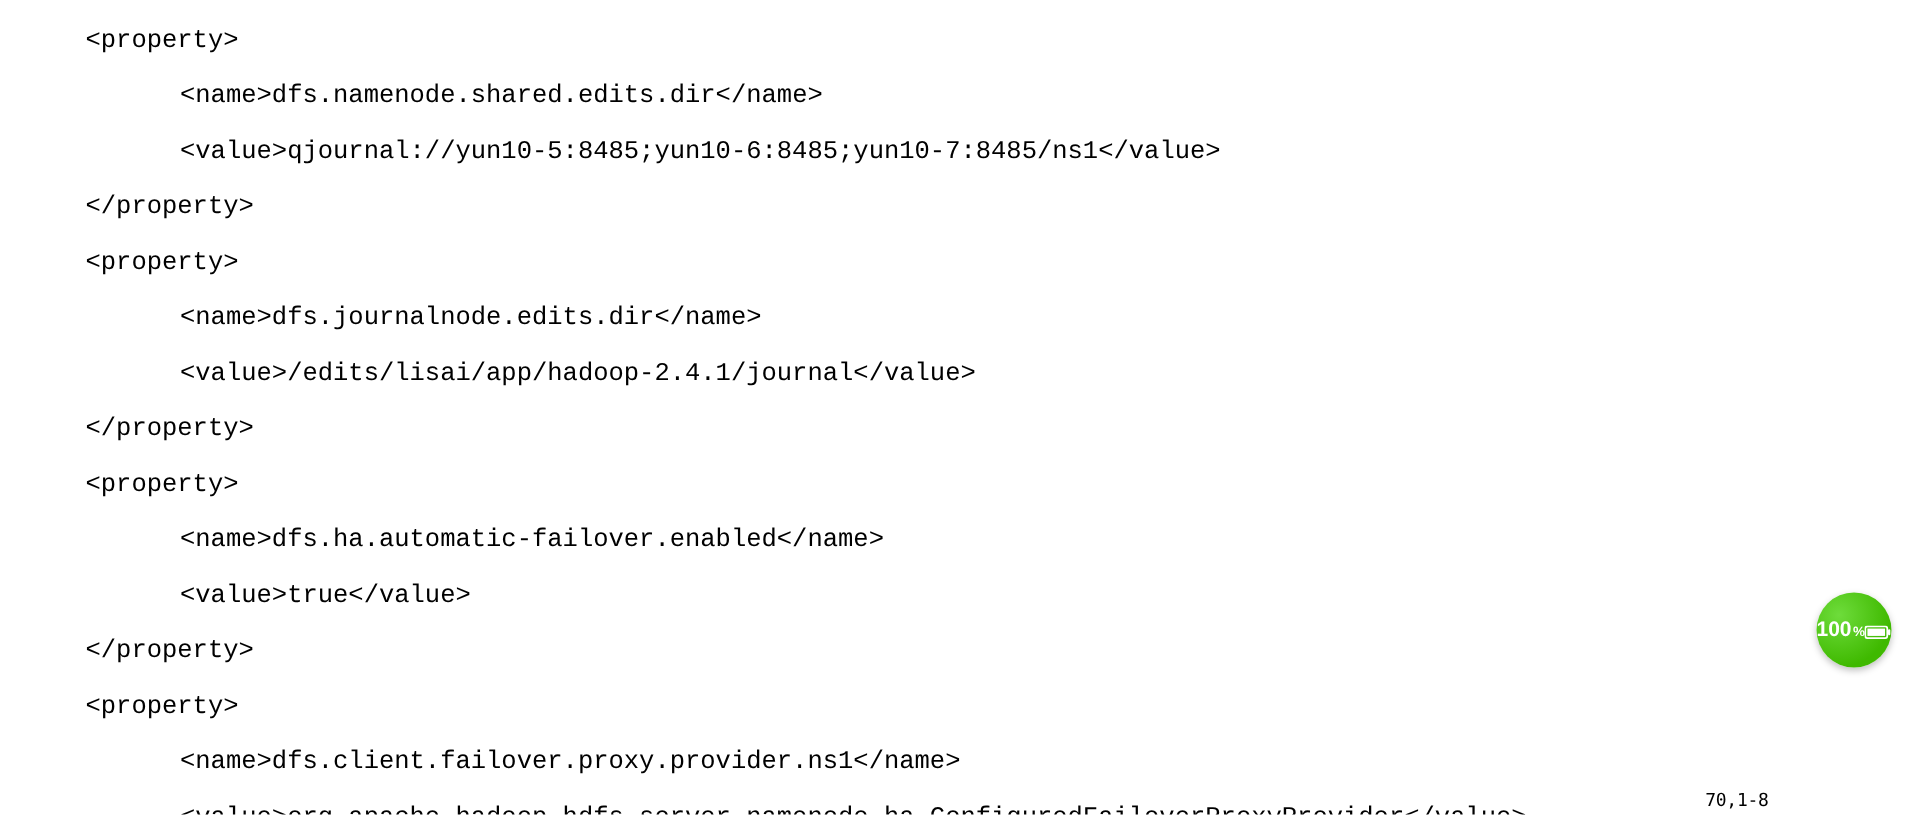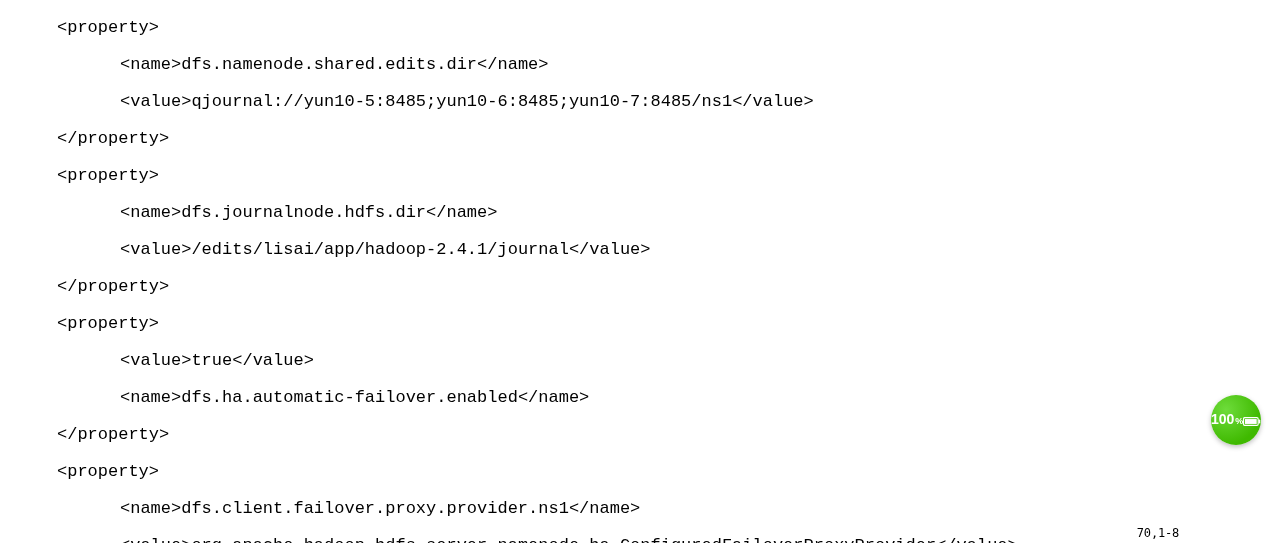--- a/index.html
+++ b/index.html
@@ -65,26 +65,26 @@
 </style>
 </head>
 <body>
 
 <div class="editor">
 <div class="line ind0"><span>&lt;property&gt;</span></div>
 <div class="line ind1"><span>&lt;name&gt;</span><span>dfs.namenode.shared.edits.dir</span><span>&lt;/name&gt;</span></div>
 <div class="line ind1"><span>&lt;value&gt;</span><span>qjournal://yun10-5:8485;yun10-6:8485;yun10-7:8485/ns1</span><span>&lt;/value&gt;</span></div>
 <div class="line ind0"><span>&lt;/property&gt;</span></div>
 <div class="line ind0"><span>&lt;property&gt;</span></div>
-<div class="line ind1"><span>&lt;name&gt;</span><span>dfs.journalnode.hdfs.dir</span><span>&lt;/name&gt;</span></div>
+<div class="line ind1"><span>&lt;name&gt;</span><span>dfs.journalnode.edits.dir</span><span>&lt;/name&gt;</span></div>
 <div class="line ind1"><span>&lt;value&gt;</span><span>/edits/lisai/app/hadoop-2.4.1/journal</span><span>&lt;/value&gt;</span></div>
 <div class="line ind0"><span>&lt;/property&gt;</span></div>
 <div class="line ind0"><span>&lt;property&gt;</span></div>
+<div class="line ind1"><span>&lt;name&gt;</span><span>dfs.ha.automatic-failover.enabled</span><span>&lt;/name&gt;</span></div>
 <div class="line ind1"><span>&lt;value&gt;</span><span>true</span><span>&lt;/value&gt;</span></div>
-<div class="line ind1"><span>&lt;name&gt;</span><span>dfs.ha.automatic-failover.enabled</span><span>&lt;/name&gt;</span></div>
 <div class="line ind0"><span>&lt;/property&gt;</span></div>
 <div class="line ind0"><span>&lt;property&gt;</span></div>
 <div class="line ind1"><span>&lt;name&gt;</span><span>dfs.client.failover.proxy.provider.ns1</span><span>&lt;/name&gt;</span></div>
 <div class="line ind1"><span>&lt;value&gt;</span><span>org.apache.hadoop.hdfs.server.namenode.ha.ConfiguredFailoverProxyProvider</span><span>&lt;/value&gt;</span></div>
 
 
 
 
 
 

